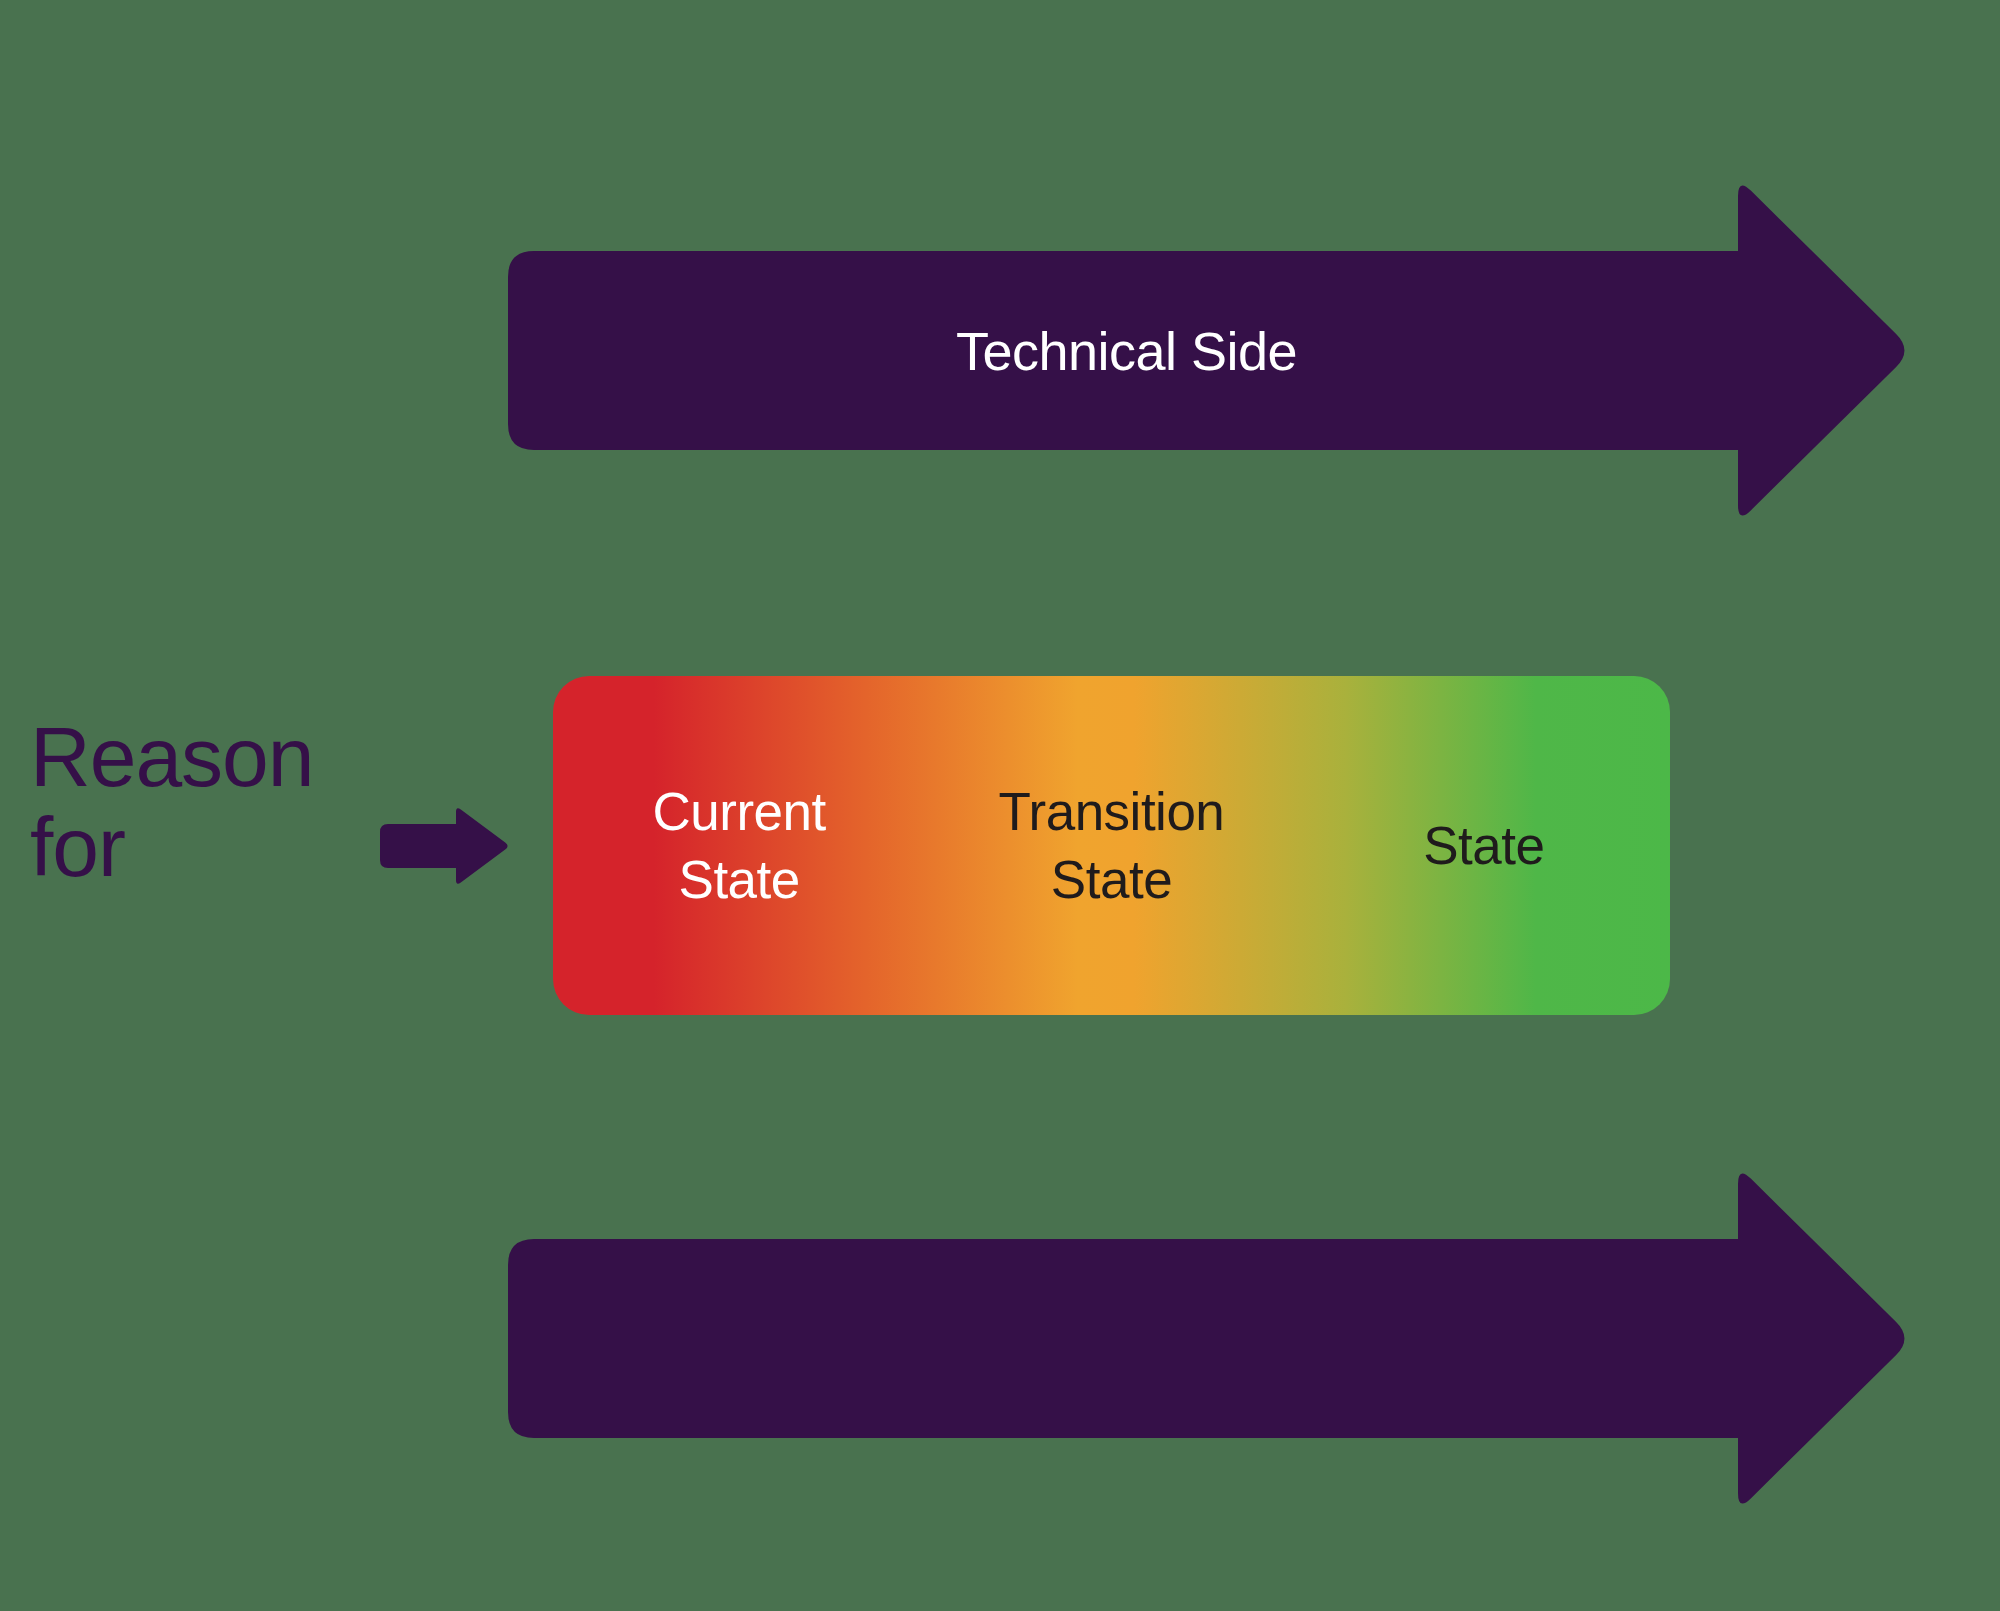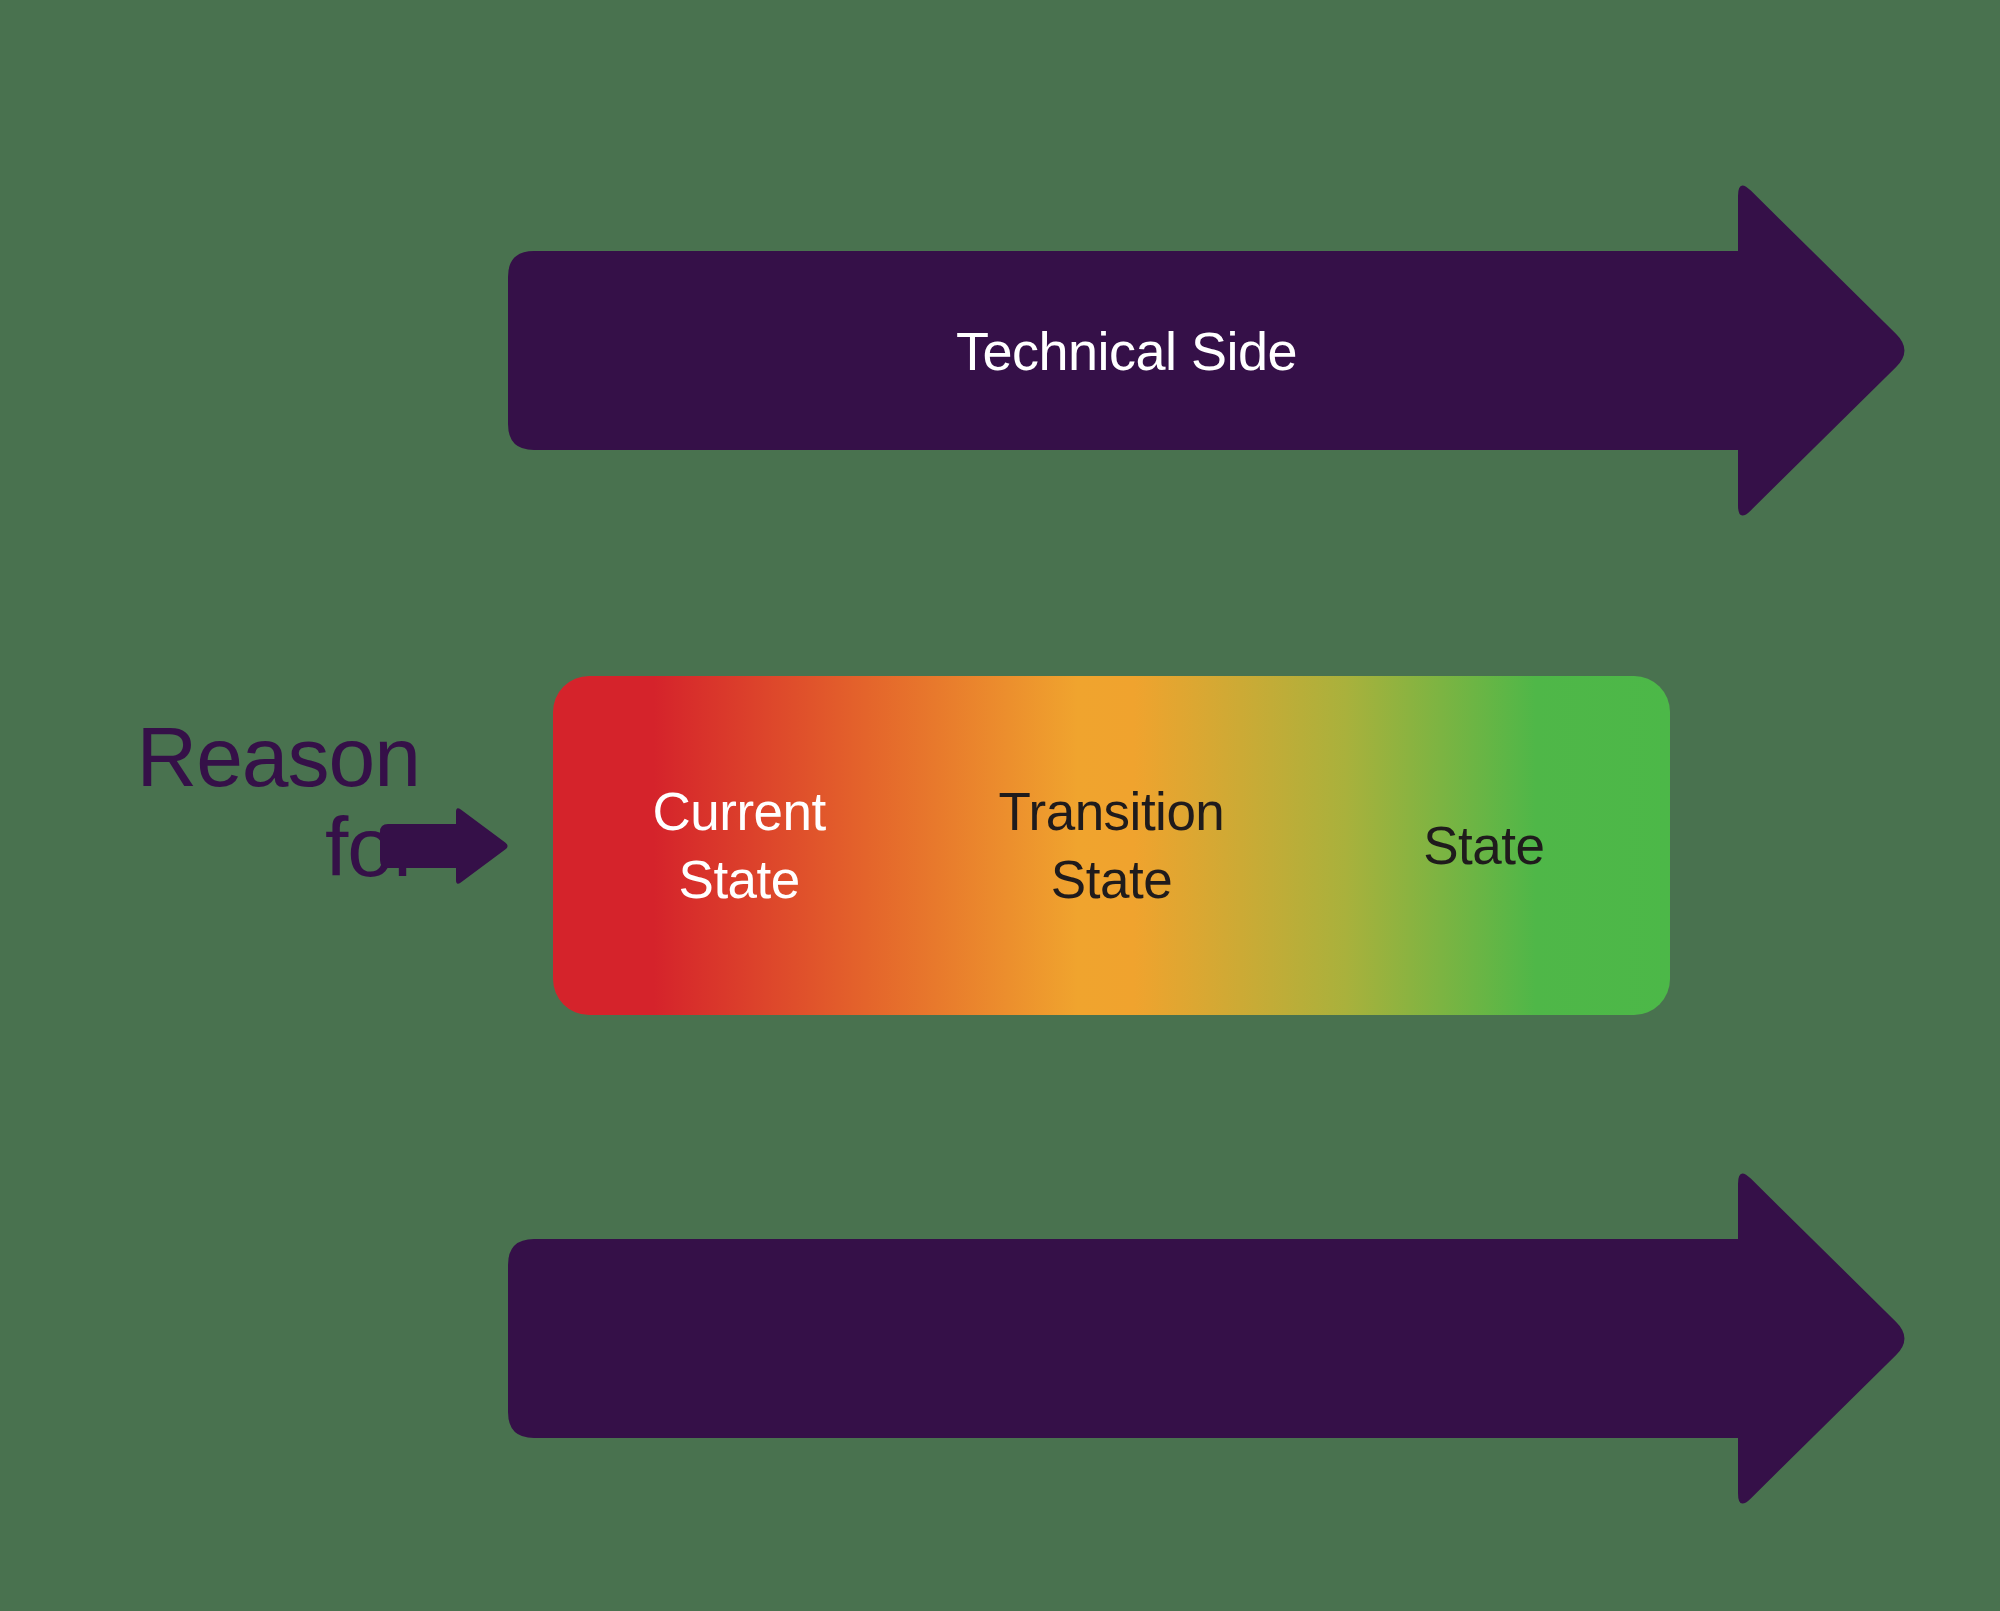--- a/index.html
+++ b/index.html
@@ -53,21 +53,21 @@
     letter-spacing: -0.5px;
   }
   .state-label span { display: block; }
   .state-current   { color: #FFFFFF; }
   .state-transition{ color: #1F1B1C; }
   .state-future    { color: #1F1B1C; }
 
   
   .reason-label {
     left: 30px; top: 664px; width: 390px;
-    text-align: right;
+    text-align: left;
     color: #351048;
     font-size: 84px;
     line-height: 90px;
     font-weight: 500;
     letter-spacing: -1px;
   }
   .reason-label span { display: block; }
 
   .reason-arrow { left: 380px; top: 758px; }
 

